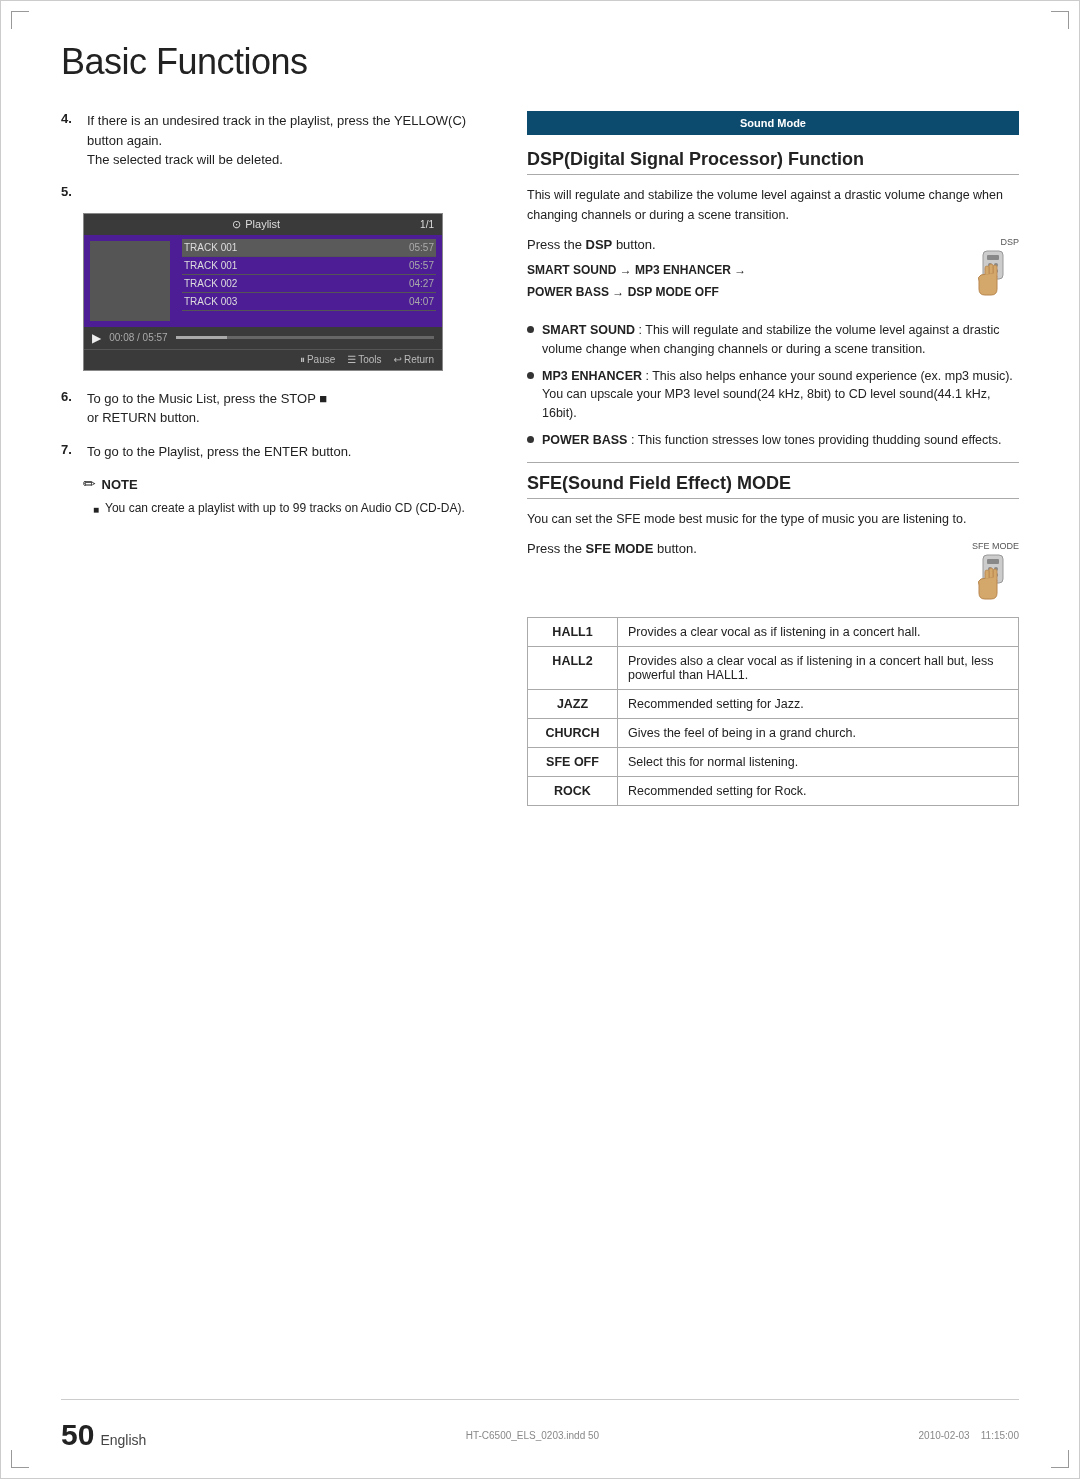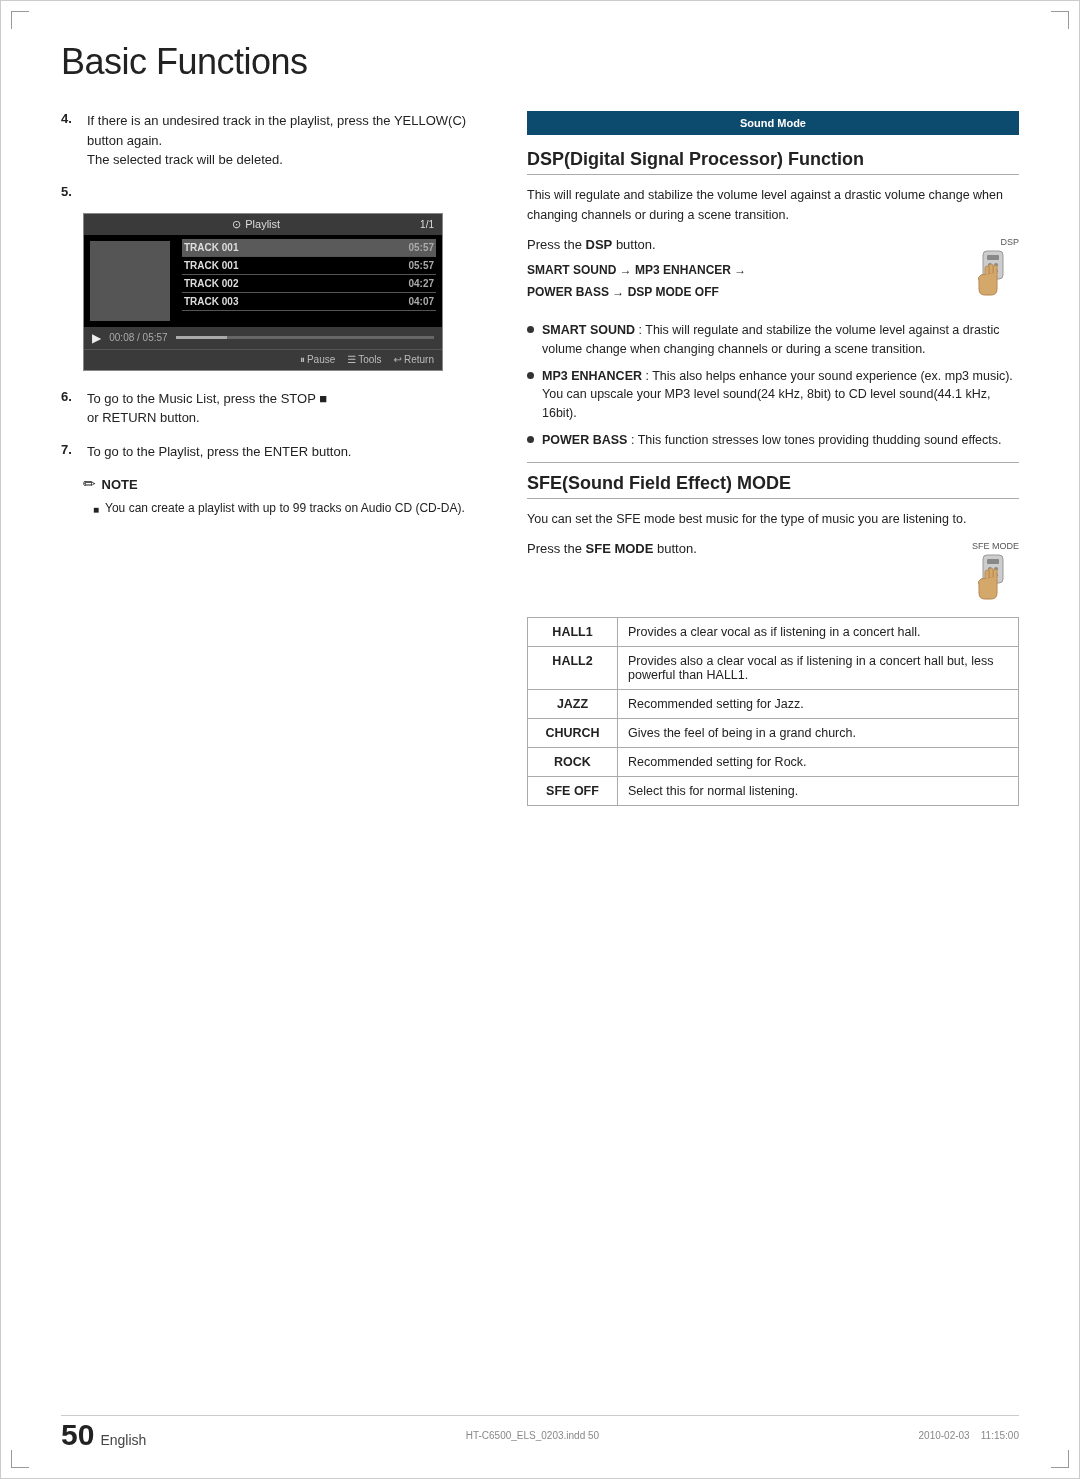--- a/index.html
+++ b/index.html
@@ -85,22 +85,21 @@
     }
     .player-playlist {
       display: flex;
       align-items: center;
       gap: 4px;
       color: #ddd;
     }
     .player-page { color: #ddd; font-size: 10px; }
     .player-body {
       display: flex;
-      background: #000000;
-      font-weight: bold;
+      background: #4c1d95;
     }
     .player-thumb {
       width: 80px;
       height: 80px;
       background: #555;
       flex-shrink: 0;
       margin: 6px;
     }
     .player-tracks {
       flex: 1;
@@ -279,21 +278,21 @@
       position: absolute;
       bottom: 28px;
       left: 60px;
       right: 60px;
       display: flex;
       justify-content: space-between;
       align-items: center;
       font-size: 10px;
       color: #888;
       border-top: 1px solid #ccc;
-      padding-top: 4px;
+      padding-top: 20px;
     }
     .page-num-box {
       display: flex;
       align-items: baseline;
       gap: 6px;
     }
     .page-number {
       font-size: 30px;
       font-weight: bold;
       color: #222;
@@ -502,26 +501,26 @@
             </tr>
             <tr>
               <td>JAZZ</td>
               <td>Recommended setting for Jazz.</td>
             </tr>
             <tr>
               <td>CHURCH</td>
               <td>Gives the feel of being in a grand church.</td>
             </tr>
             <tr>
+              <td>SFE OFF</td>
+              <td>Select this for normal listening.</td>
+            </tr>
+            <tr>
               <td>ROCK</td>
               <td>Recommended setting for Rock.</td>
-            </tr>
-            <tr>
-              <td>SFE OFF</td>
-              <td>Select this for normal listening.</td>
             </tr>
           </tbody>
         </table>
       </div>
 
     </div>
   </div>
 
   <div class="page-footer">
     <div class="page-num-box">

